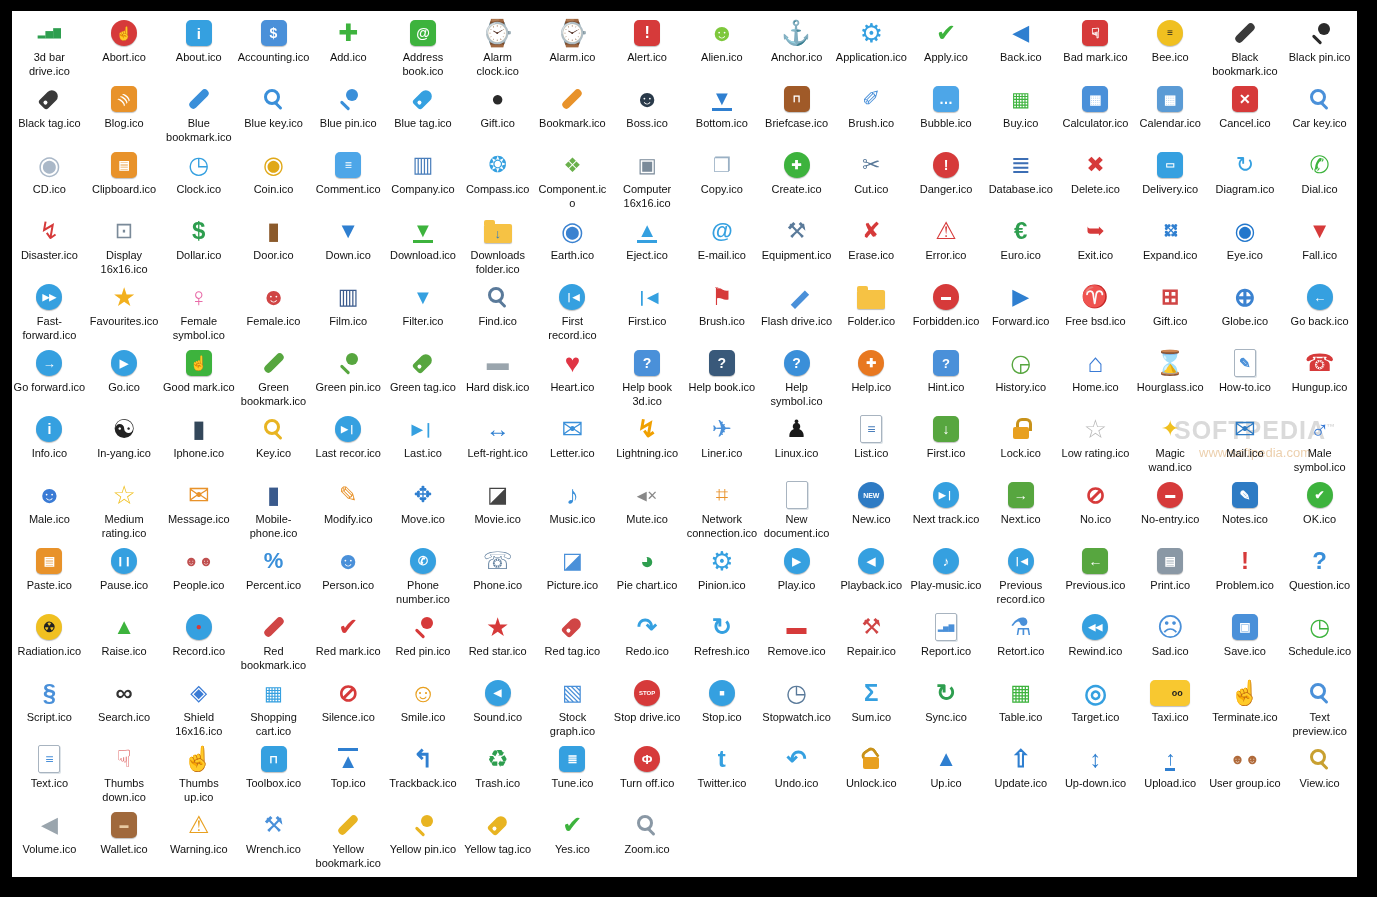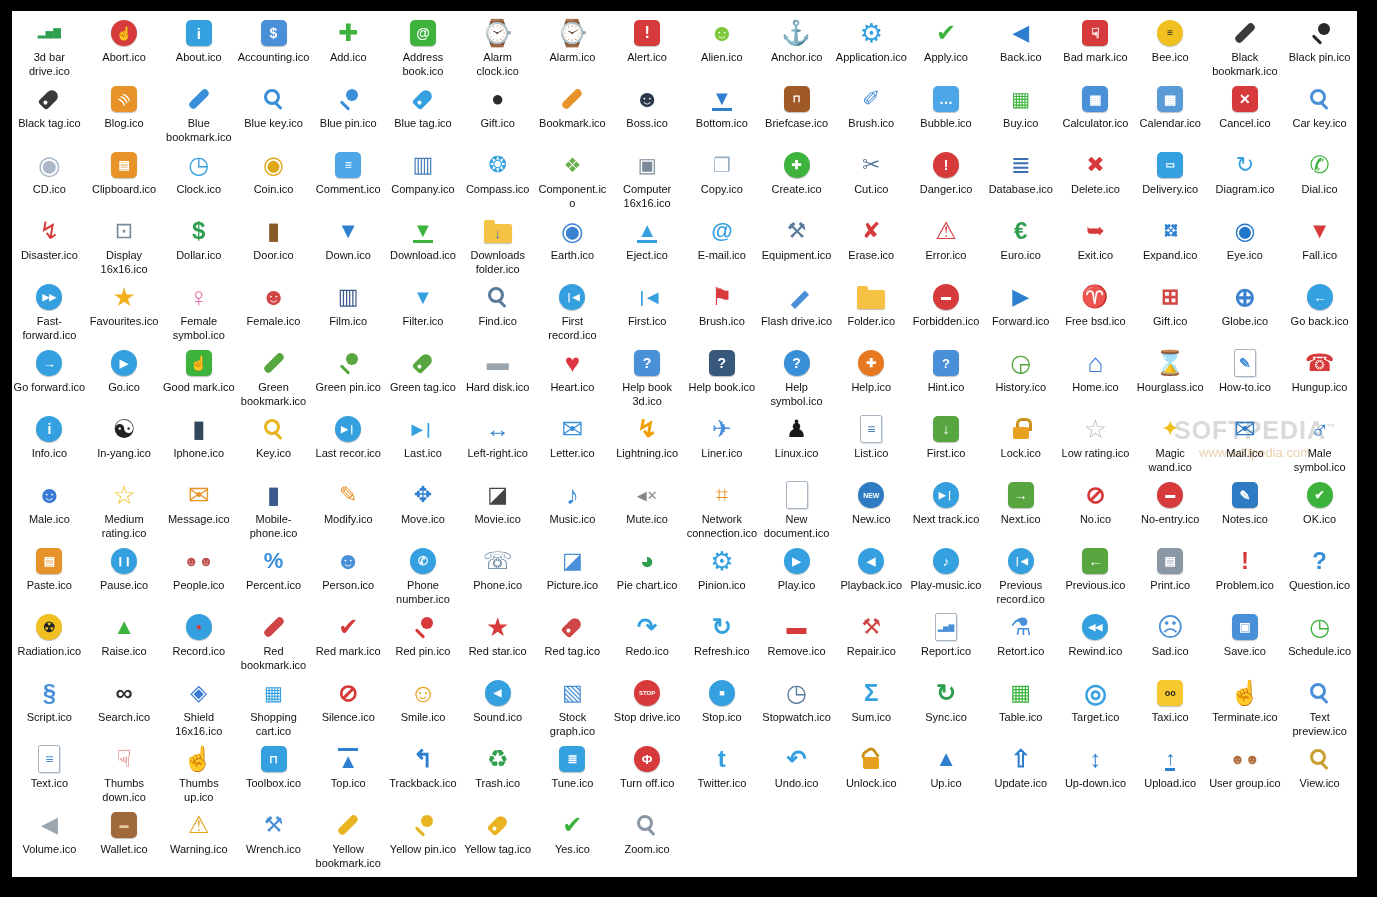--- a/index.html
+++ b/index.html
@@ -1327,21 +1327,21 @@
         <div class="lbl">Table.ico</div>
       </div>
       <div class="cell">
         <div class="ic">
           <span class="glyph" style="color: rgb(53, 160, 224); font-size: 26px; font-weight: bold;">◎</span>
         </div>
         <div class="lbl">Target.ico</div>
       </div>
       <div class="cell">
         <div class="ic">
-          <span class="bgq" style="background: rgb(248, 200, 48);">
+          <span class="bgq" style="background: rgb(248, 200, 48); padding-left: 14px;">
             <span class="bglyph" style="color: rgb(34, 34, 34); font-size: 9px;">oo</span>
           </span>
         </div>
         <div class="lbl">Taxi.ico</div>
       </div>
       <div class="cell">
         <div class="ic">
           <span class="glyph" style="color: rgb(214, 58, 58); font-size: 24px;">☝</span>
         </div>
         <div class="lbl">Terminate.ico</div>

